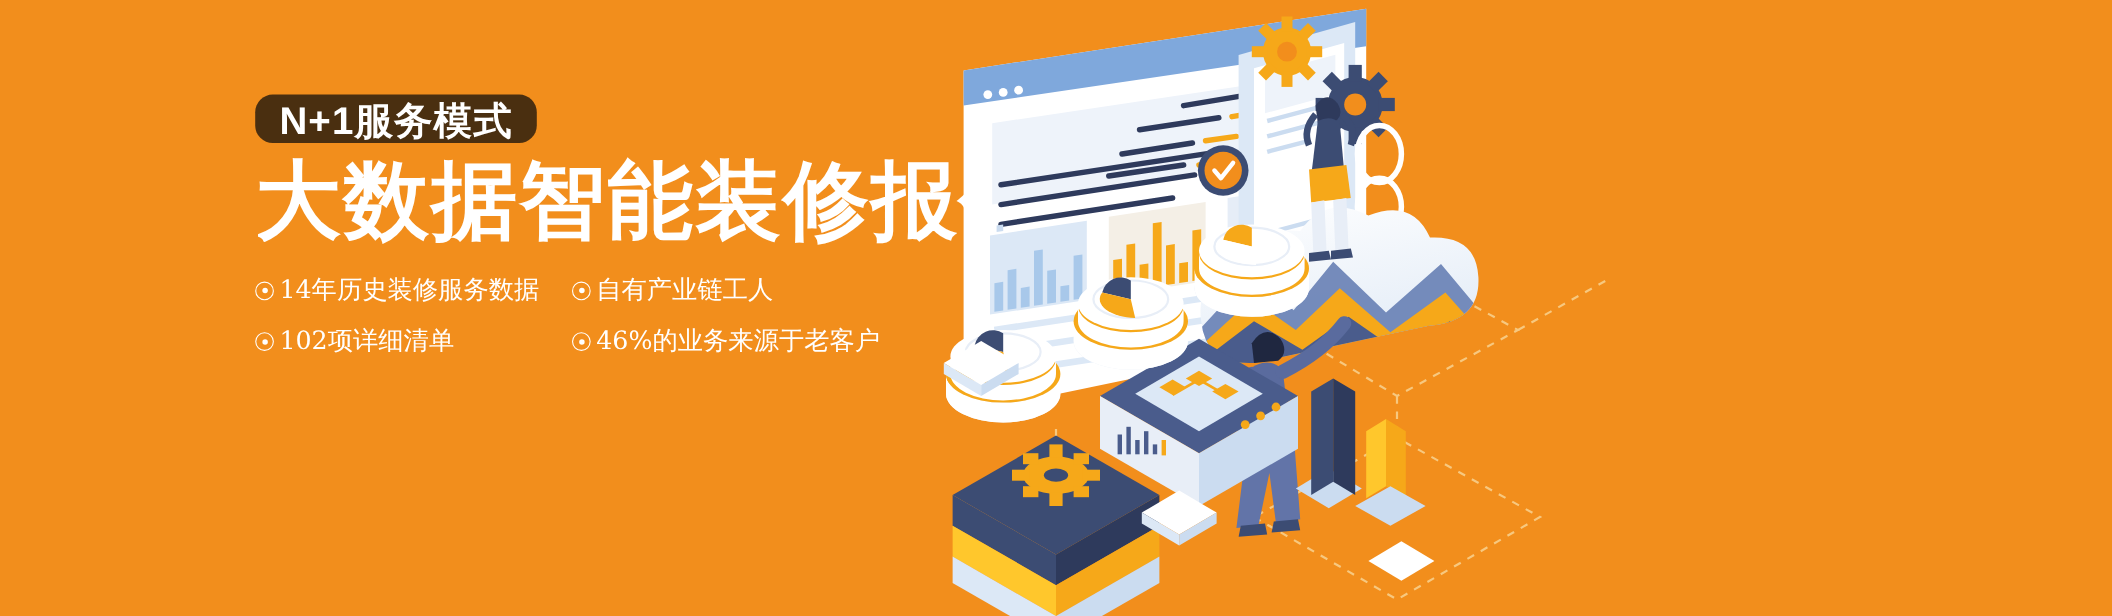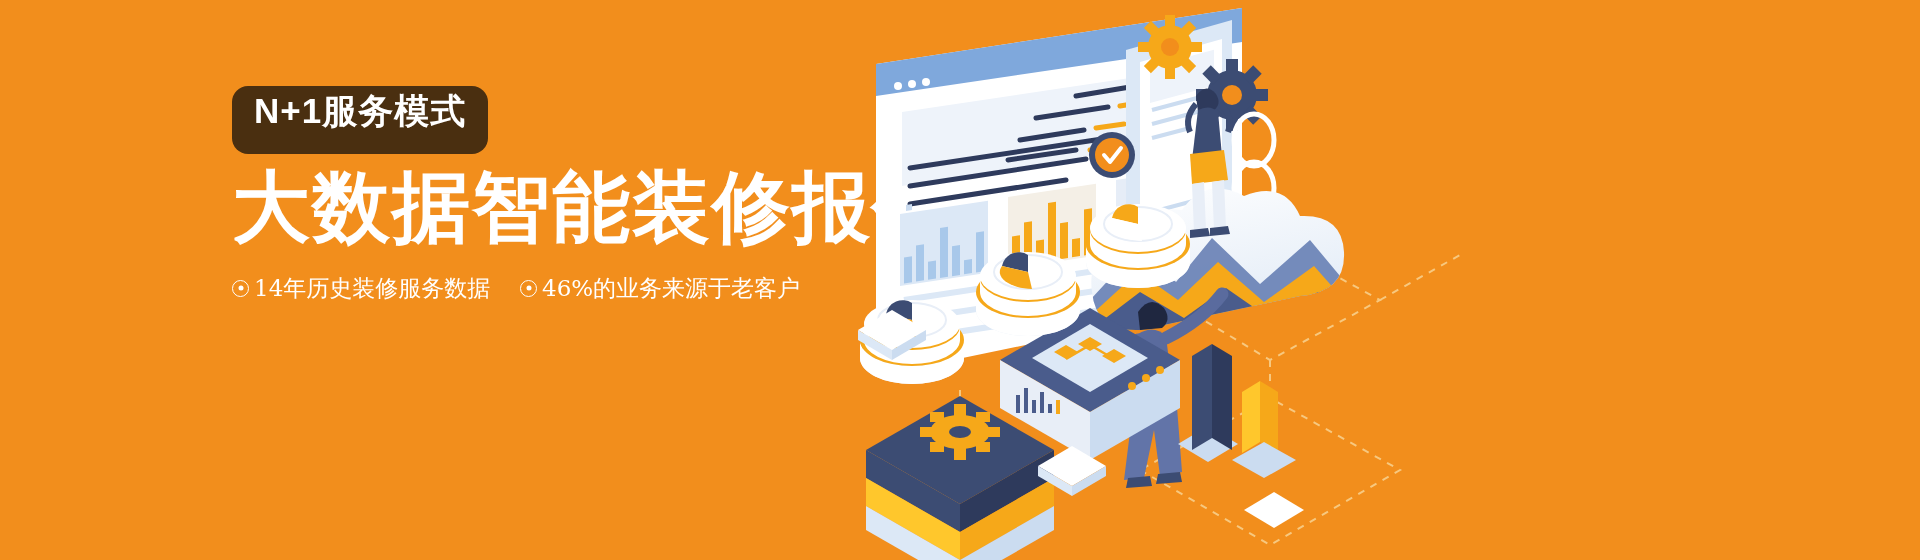--- a/index.html
+++ b/index.html
@@ -17,21 +17,21 @@
   #copy{
     position:absolute;left:232px;top:86px;width:760px;
   }
   #badge{
     display:inline-block;
     background:#4A2F10;
     color:#FFFFFF;
     font-size:35px;
     font-weight:bold;
     letter-spacing:1px;
-    padding:5px 22px 24px 22px;
+    padding:5px 22px 0 22px;
     border-radius:16px;
     line-height:1.12;
     font-family:"Liberation Sans","DejaVu Sans",sans-serif;
   }
   #headline{
     margin-top:12px;
     color:#FFFFFF;
     font-size:78px;
     font-weight:bold;
     letter-spacing:2px;
@@ -88,23 +88,31 @@
 
     <div id="headline">大数据智能装修报价</div>
 
     <div id="bullets">
 
       <div class="bul-col col-a">
         <div class="bullet">
           <span class="dot"></span>
           <span class="txt">14年历史装修服务数据</span>
         </div>
+        <div class="bullet">
+          <span class="dot"></span>
+          <span class="txt">102项详细清单</span>
+        </div>
       </div>
 
       <div class="bul-col col-b">
+        <div class="bullet">
+          <span class="dot"></span>
+          <span class="txt">自有产业链工人</span>
+        </div>
         <div class="bullet">
           <span class="dot"></span>
           <span class="txt">46%的业务来源于老客户</span>
         </div>
       </div>
 
     </div>
   </div>
 
   <div id="art">

